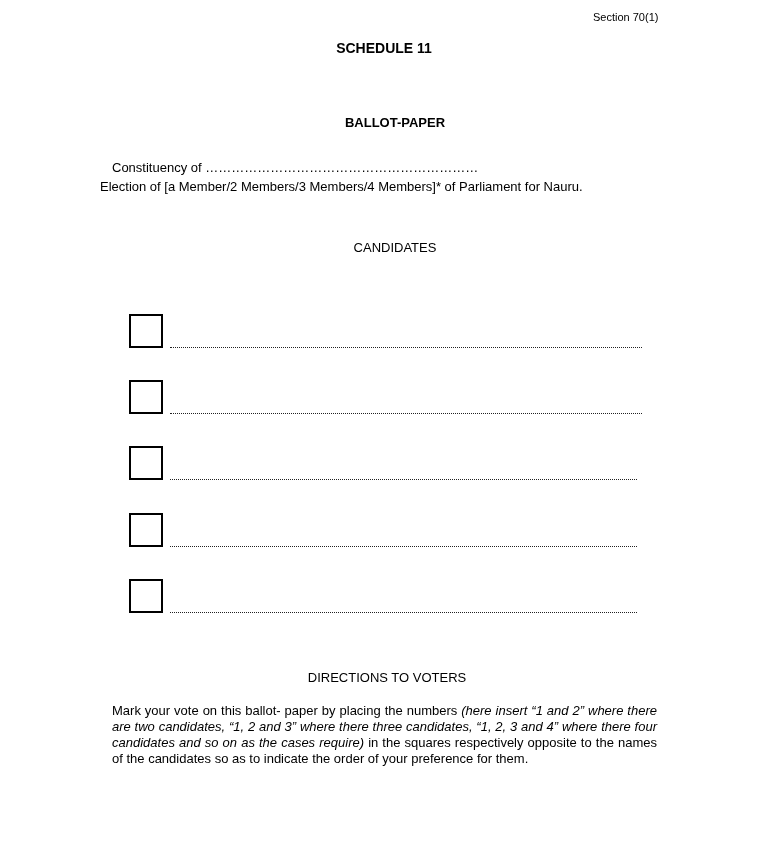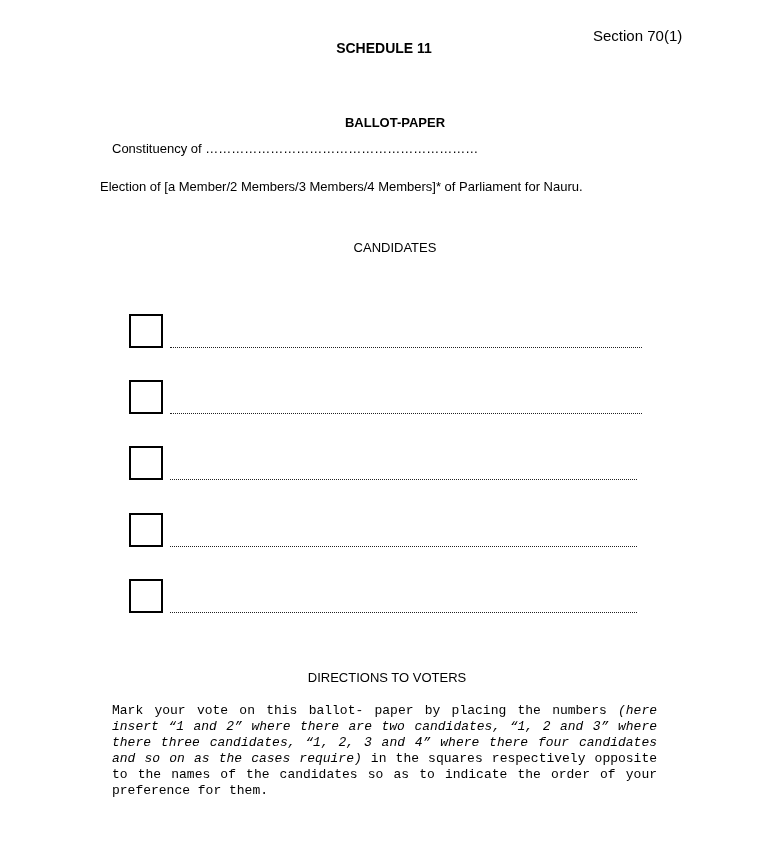--- a/index.html
+++ b/index.html
@@ -1,39 +1,39 @@
 <!DOCTYPE html>
 <html><head>
   <meta charset="utf-8">
   <style>
     html, body { margin: 0; padding: 0; background: #ffffff; }
     body {
       width: 762px; height: 853px; position: relative; overflow: hidden;
       font-family: "Liberation Sans", sans-serif; color: #000; font-size: 13px;
     }
     .abs { position: absolute; white-space: nowrap; }
-    .section-ref { top: 27px; left: 593px; font-size: 15px; }
+    .section-ref { top: 11px; left: 593px; font-size: 11px; }
     .schedule-title { top: 40px; left: 0; width: 768px; text-align: center; font-weight: bold; font-size: 14px; }
     .ballot-title { top: 115px; left: 0; width: 790px; text-align: center; font-weight: bold; font-size: 13px; }
-    .constituency { top: 141px; left: 112px; font-size: 13px; }
+    .constituency { top: 160px; left: 112px; font-size: 13px; }
     .election { top: 179px; left: 100px; font-size: 13px; }
     .candidates-heading { top: 240px; left: 0; width: 790px; text-align: center; font-size: 13px; }
     .cand-row { position: absolute; left: 129px; height: 34px; }
     .cand-box {
       position: absolute; left: 0; top: 0; width: 30px; height: 30px;
       border: 2px solid #000; box-sizing: content-box; background: #fff;
     }
     .cand-line {
       position: absolute; left: 41px; bottom: 0; height: 0;
       border-bottom: 1px dotted #222;
     }
     .directions-heading { top: 670px; left: 0; width: 774px; text-align: center; font-size: 13px; }
     .directions-text {
       position: absolute; top: 703px; left: 112px; width: 545px;
-      font-size: 13px; line-height: 16px; text-align: justify; text-align-last: left; font-family: Liberation Mono, monospace;
+      font-size: 13px; line-height: 16px; text-align: justify; text-align-last: left;
     }
     .directions-text em { font-style: italic; }
   </style>
 </head>
 <body>
 
 <div class="abs section-ref">Section 70(1)</div>
 <div class="abs schedule-title">SCHEDULE 11</div>
 <div class="abs ballot-title">BALLOT-PAPER</div>
 

